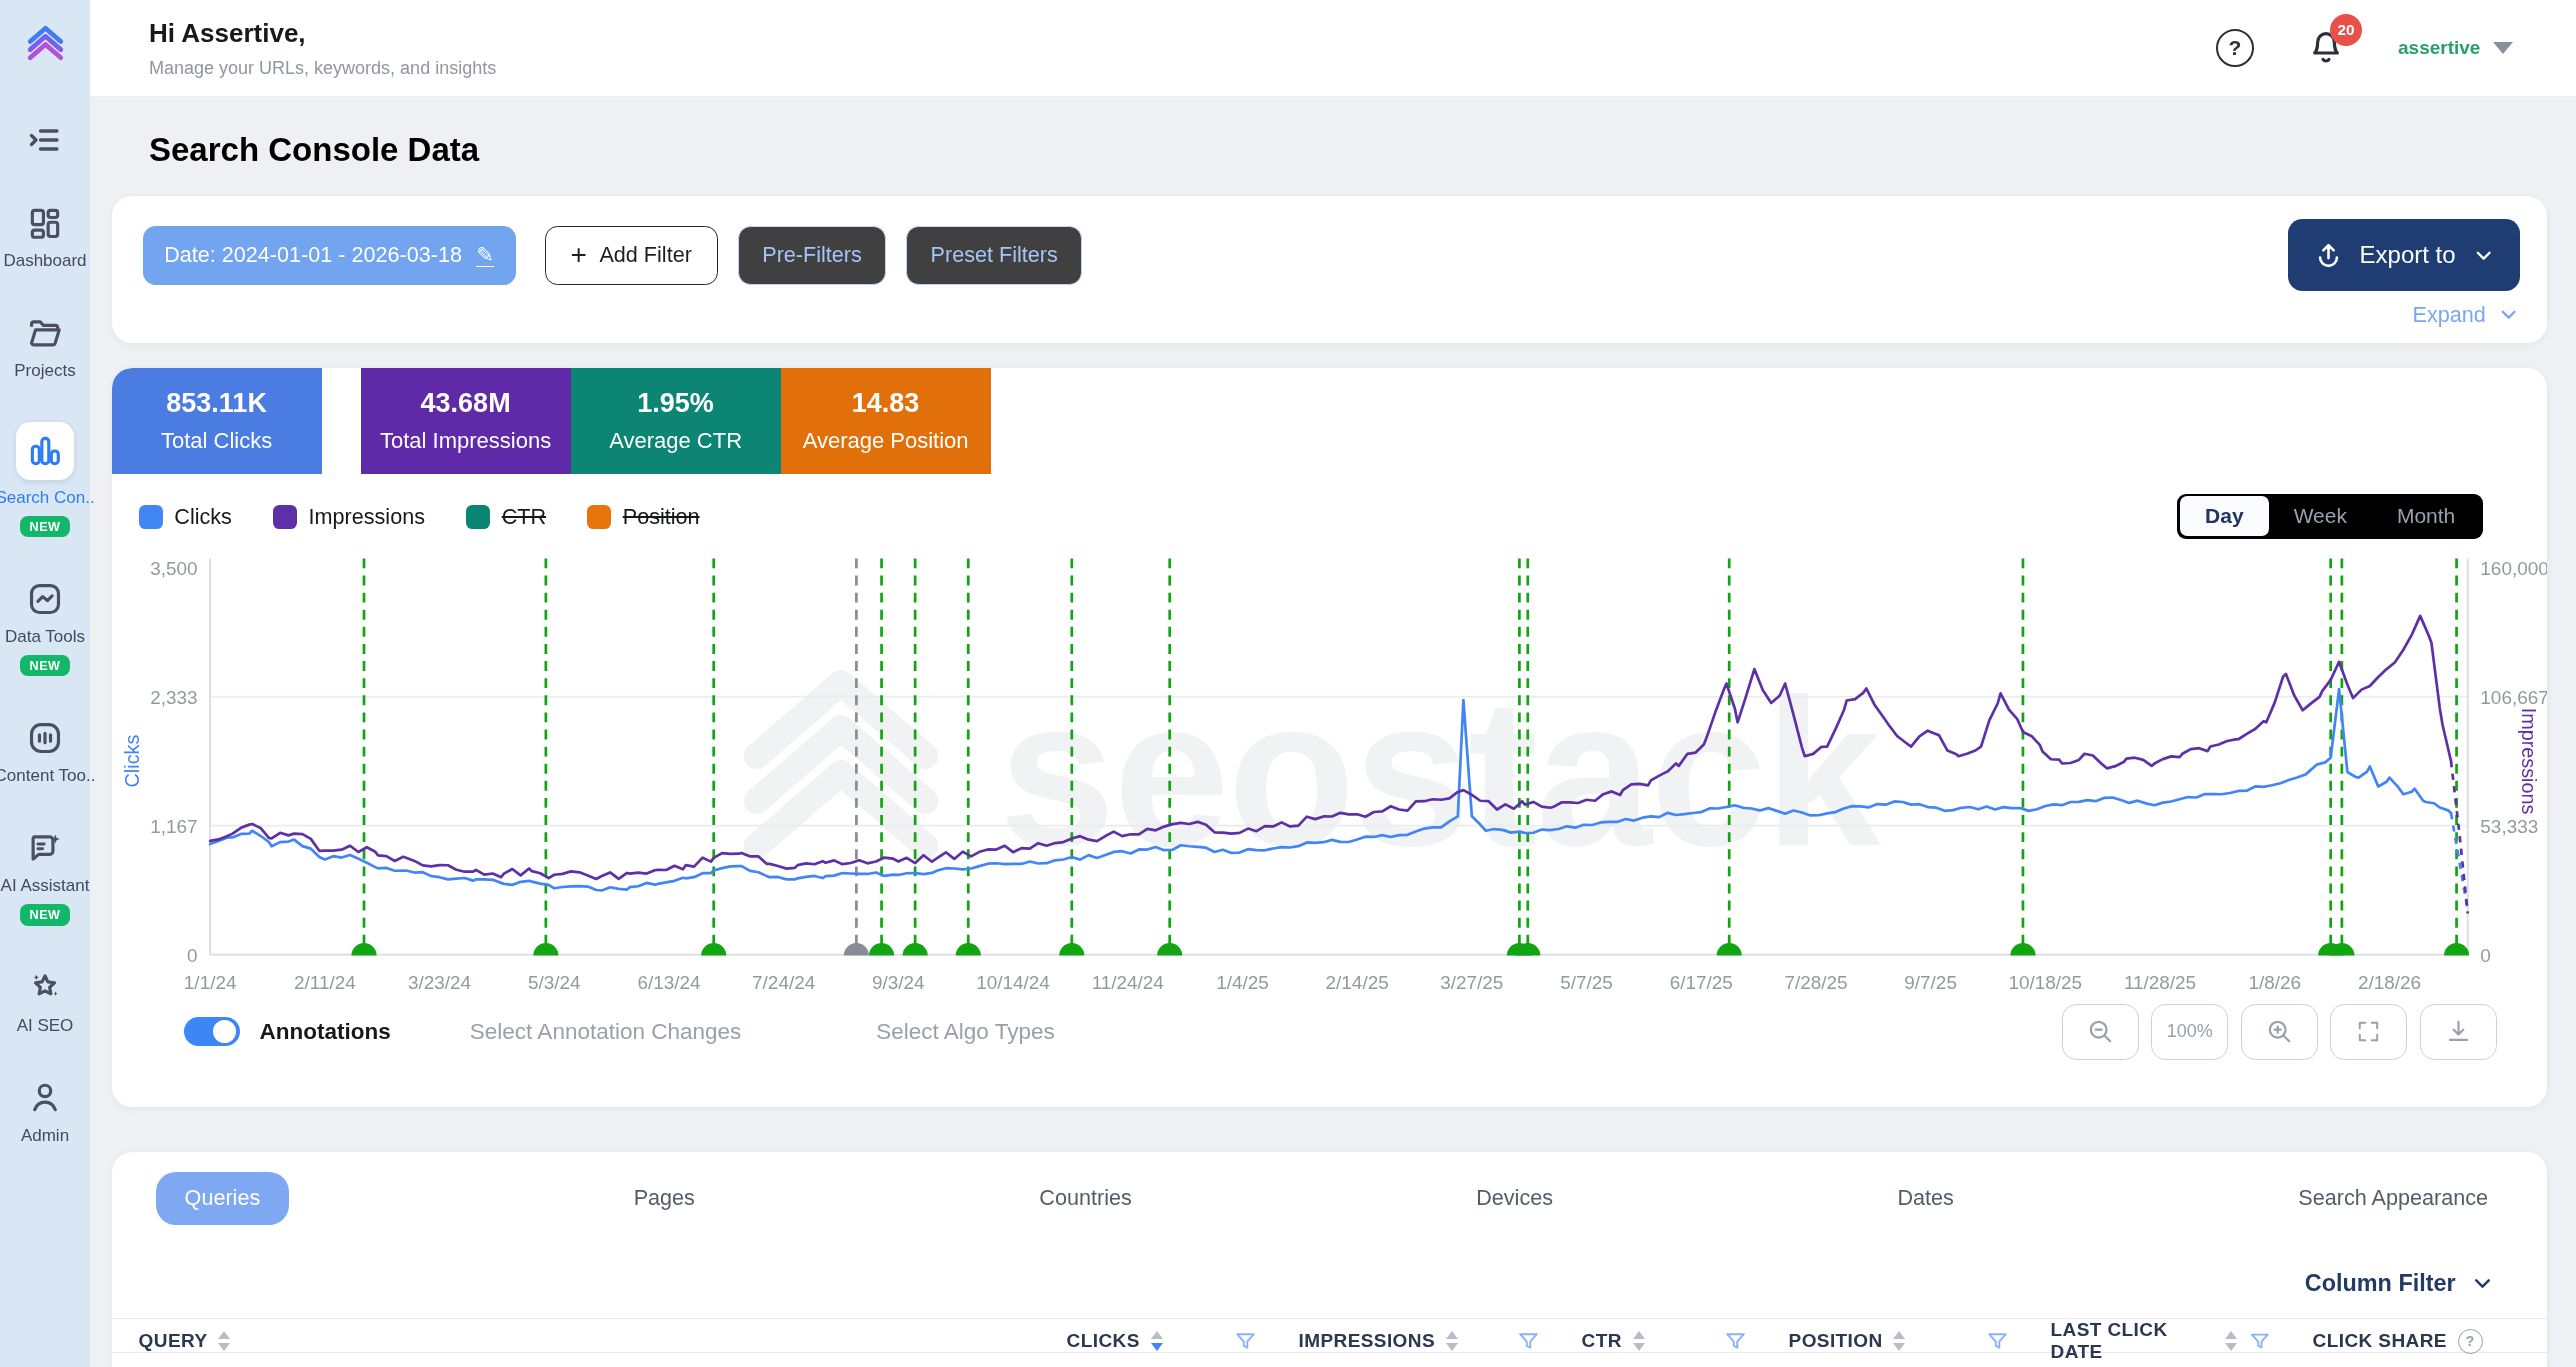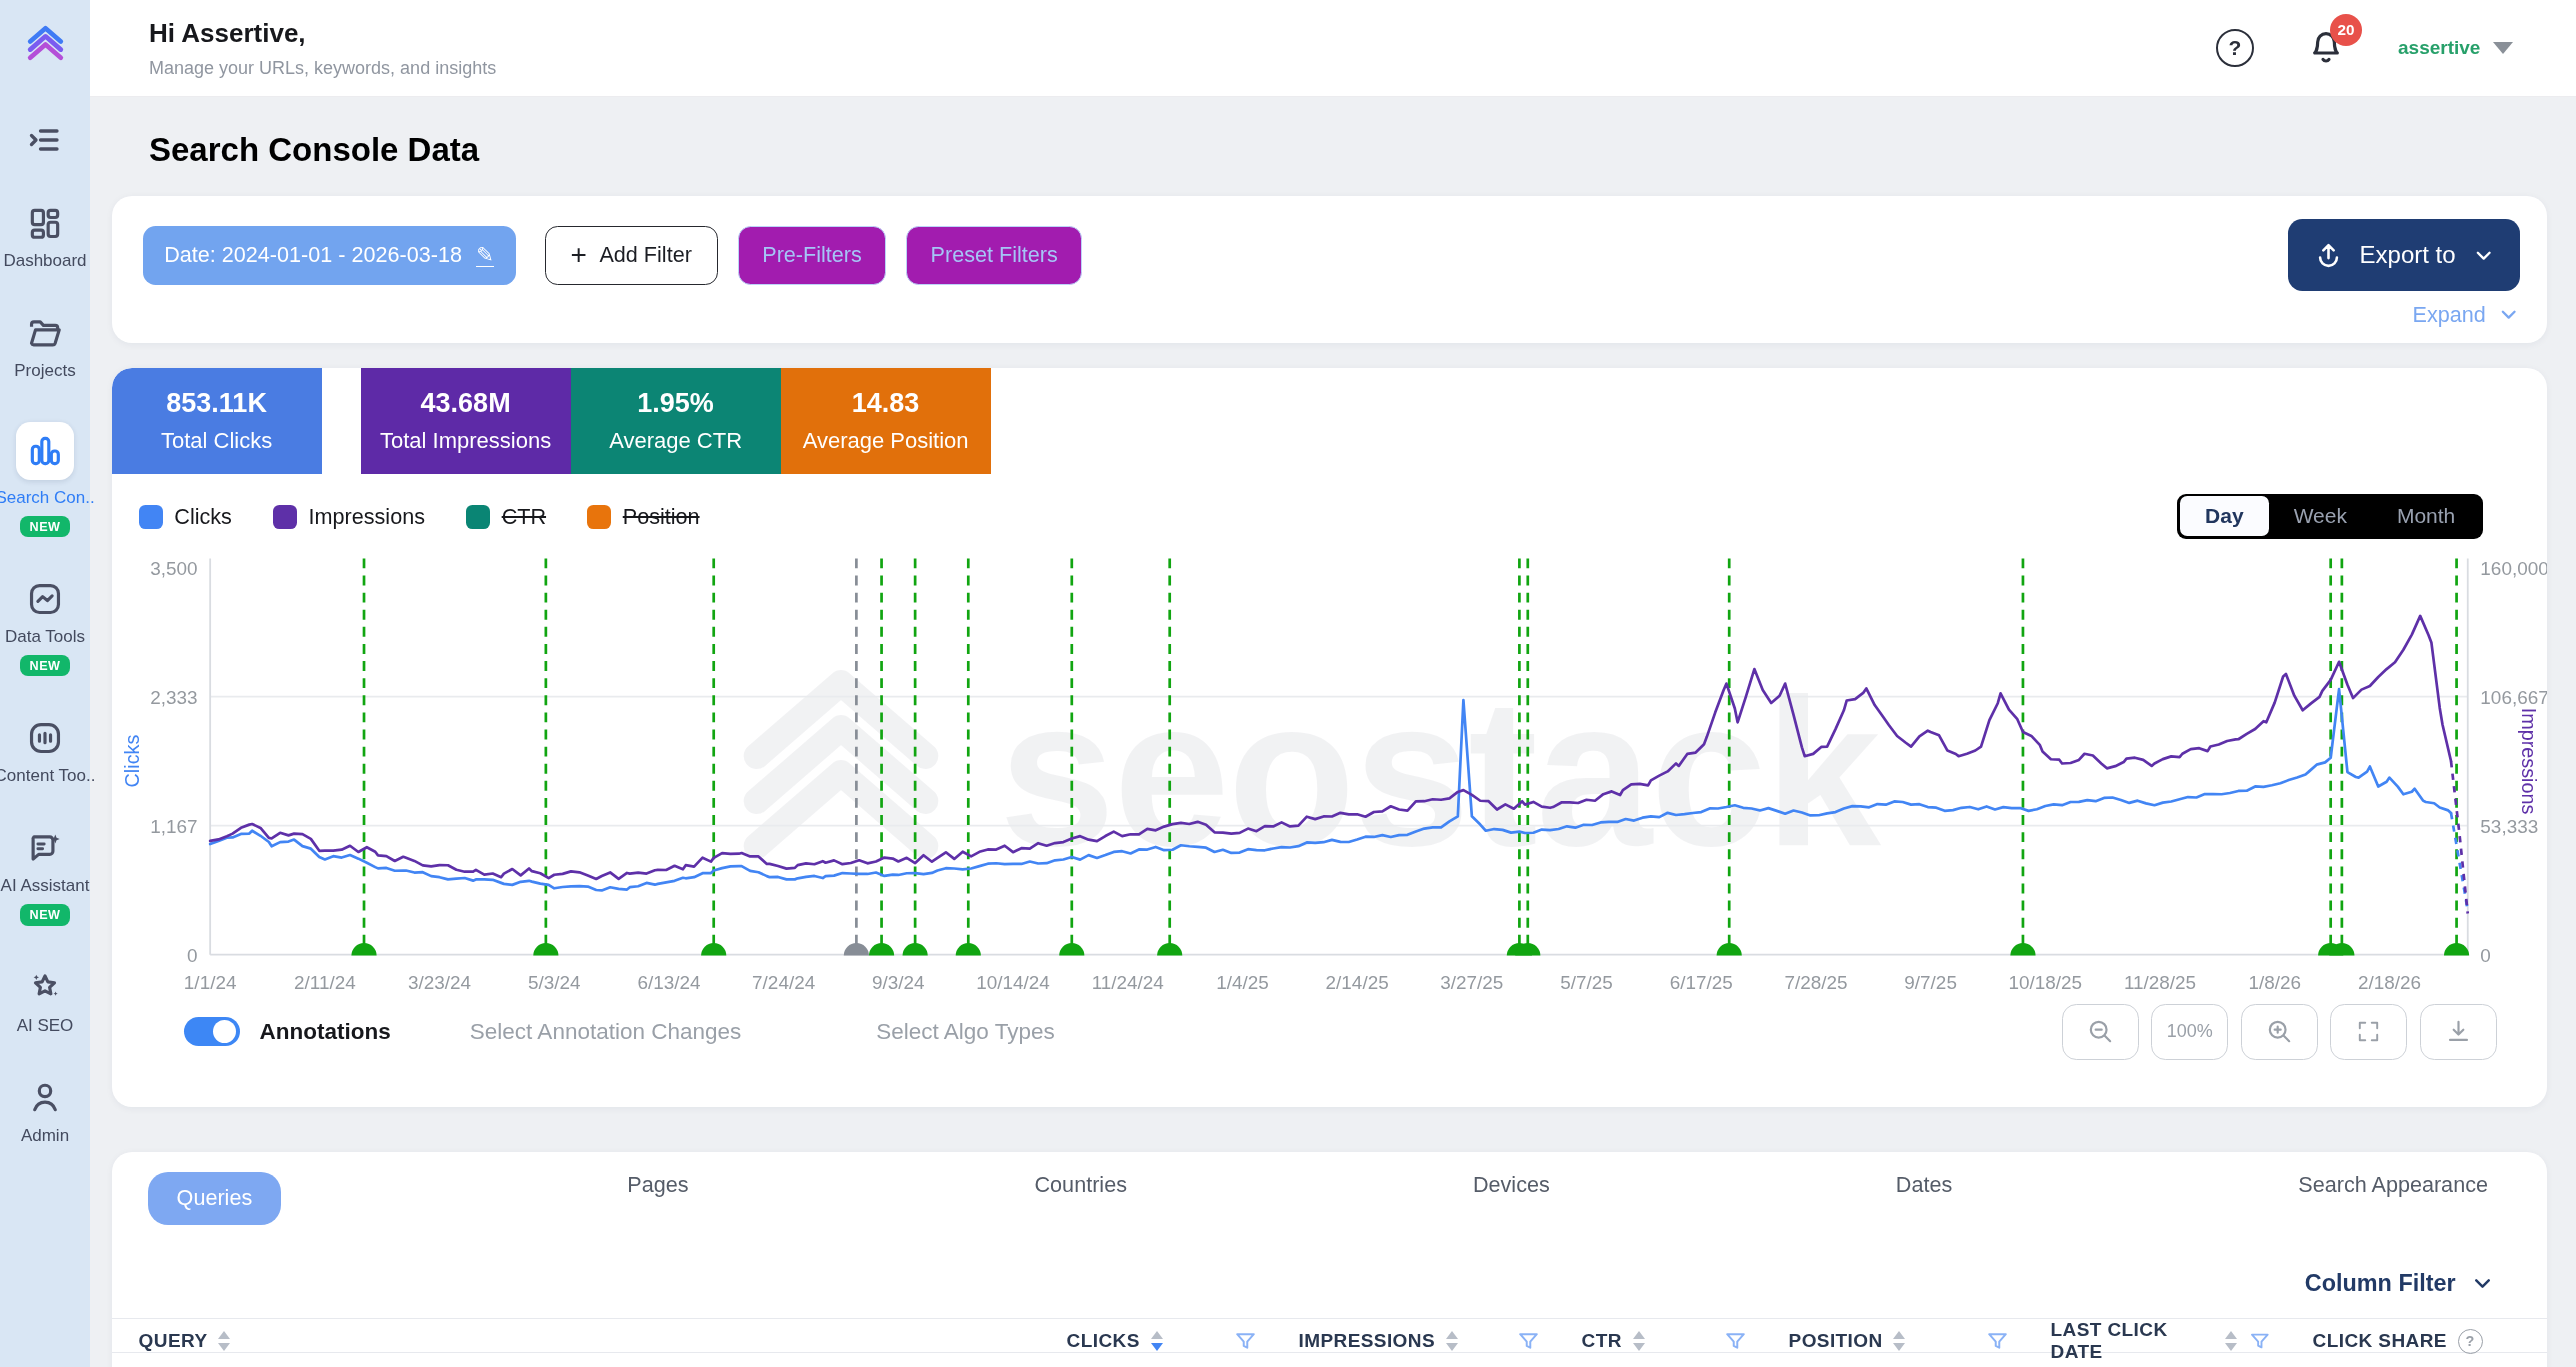--- a/index.html
+++ b/index.html
@@ -47,21 +47,21 @@
 
   
   .filter-card { padding:23.4px 27px 14.4px 31px; }
   .filter-row { display:flex; align-items:center; }
   .pill-date { background:#72a4ef; color:#fff; height:59px; border-radius:12.6px;
     display:flex; align-items:center; gap:14.4px; padding:0 21.6px; font-size:21.6px; cursor:pointer; }
   .edit-ic { font-size:21px; border-bottom:1.8px solid #fff; padding-bottom:0.9px; line-height:1; }
   .btn-add { margin-left:29px; height:59px; border-radius:12.6px; border:1.8px solid #26282e; background:#fff;
     display:flex; align-items:center; gap:12.6px; padding:0 25px; font-size:21.6px; color:#1c1e24; cursor:pointer; }
   .btn-add .plus { font-size:28px; font-weight:400; line-height:1; }
-  .btn-ghost { margin-left:20px; height:59px; border-radius:12.6px; border:1.8px solid #bcd4f8; background:#a21caf;
+  .btn-ghost { margin-left:20px; height:59px; border-radius:12.6px; border:1.8px solid #bcd4f8; background:#404040;
     display:flex; align-items:center; padding:0 23.4px; font-size:21.6px; color:#a5c5f6; cursor:pointer; }
   .btn-export { margin-left:auto; height:72px; border-radius:14.4px; background:#1f3d73; color:#fff;
     display:flex; align-items:center; gap:16px; padding:16px 25px; font-size:24px; cursor:pointer; }
   .expand-row { display:flex; justify-content:flex-end; align-items:center; gap:10.8px;
     margin-top:10.8px; color:#7aa7f1; font-size:21.6px; cursor:pointer; }
 
   
   .chart-card { margin-top:25px; height:739px; overflow:hidden; position:relative; }
   .stats-row { display:flex; }
   .stat { width:210px; height:106px; color:#fff; display:flex; flex-direction:column;
@@ -93,21 +93,21 @@
   .ann-label { margin-left:20px; font-size:22.5px; font-weight:600; color:#17181c; }
   .ann-ghost { font-size:22.5px; color:#9aa0a8; cursor:pointer; }
   .ann-ghost.g1 { margin-left:79px; } .ann-ghost.g2 { margin-left:135px; }
   .chart-tools { margin-left:auto; display:flex; gap:12.6px; }
   .tool-btn { width:77px; height:56px; border:1.8px solid #cdd1d7; border-radius:14.4px; background:#fff;
     display:flex; align-items:center; justify-content:center; cursor:pointer;
     color:#9aa0a8; font-size:18px; }
 
   
   .table-card { margin-top:45px; border-radius:20px 20px 0 0; height:234px; padding-top:20px; }
-  .tabs { display:flex; justify-content:space-between; align-items:flex-start; padding:0 59px 0 36px; }
+  .tabs { display:flex; justify-content:space-between; align-items:center; padding:0 59px 0 36px;margin-left:8px; }
   .tab { font-size:21.6px; color:#555c68; cursor:pointer; }
   .tab.active { background:#7ea8f2; color:#fff; padding:13.5px 29px; border-radius:20px; }
   .colfilter-row { display:flex; justify-content:flex-end; align-items:center; gap:14.4px;
     margin-top:45px; padding-right:52px; color:#223a66; font-size:23.4px; font-weight:700; cursor:pointer; }
   .thead { margin-top:21.6px; border-top:0.9px solid #e7e9ee; border-bottom:0.9px solid #e7e9ee;
     height:35px; display:grid; grid-template-columns:928px 232px 283px 207px 262px 262px auto;
     align-items:center; padding:0 27px; }
   .th { display:flex; align-items:center; gap:10.8px; font-size:19px; font-weight:700;
     color:#2a3850; letter-spacing:0.4px; }
   .th.spread { justify-content:space-between; padding-right:41px; }

